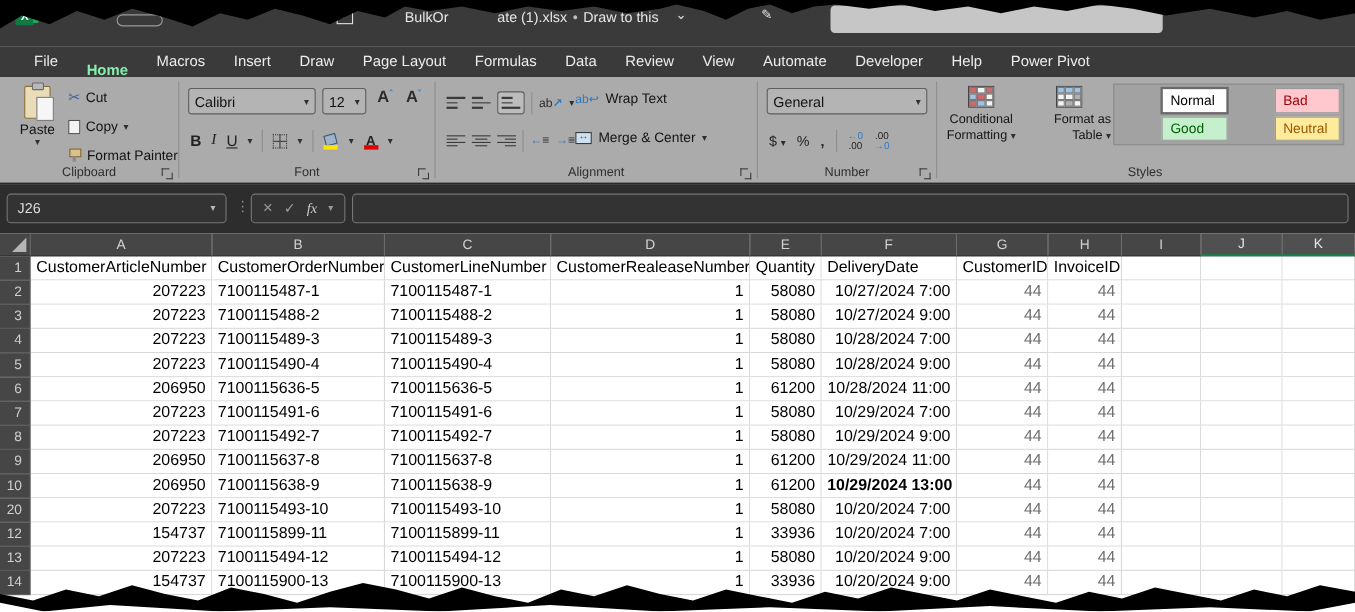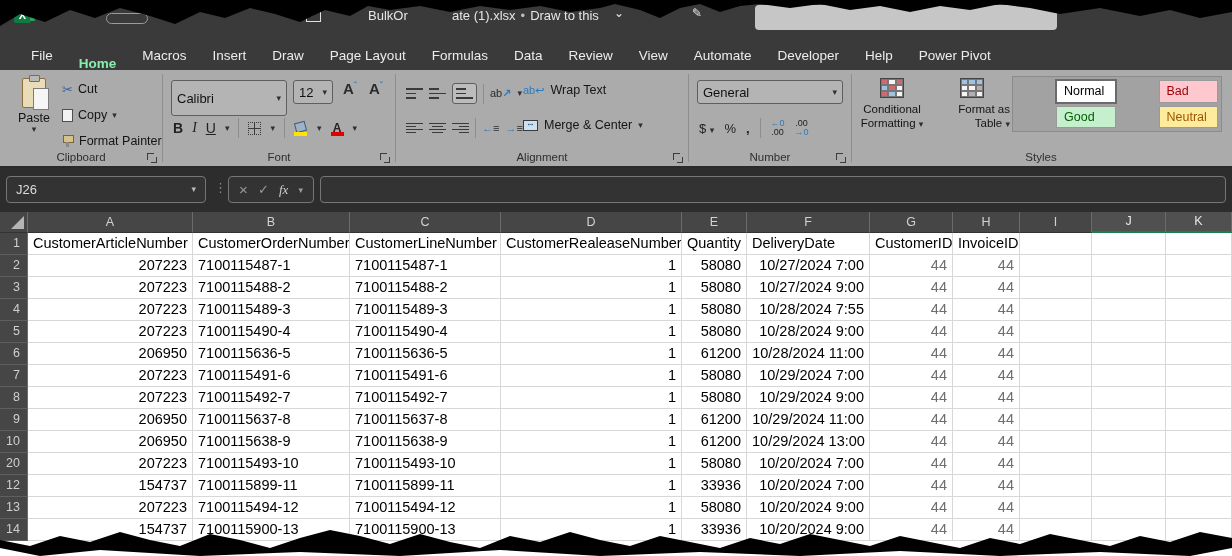--- a/index.html
+++ b/index.html
@@ -53,21 +53,21 @@
   .copy-ic { position:relative; width:11px; height:13px; border:1.2px solid #4f4f4f; background:#f2f2f2; }
   .copy-ic::before { content:""; position:absolute; left:3px; top:-4px; width:11px; height:13px; border:1.2px solid #4f4f4f; background:#e6e6e6; z-index:-1; }
   .fp-ic { width:12px; height:12px; position:relative; }
   .fp-ic::before { content:""; position:absolute; left:1px; top:0; width:9px; height:6px; background:#d8c18b; border:1px solid #7d6330; }
   .fp-ic::after { content:""; position:absolute; left:4px; top:7px; width:3px; height:5px; background:#8a8a8a; }
 
   
   .g-font { width:232px; }
   .combo { position:absolute; display:flex; align-items:center; justify-content:space-between;
     border:1px solid #5f5f5f; border-radius:3px; background:#b4b4b4; padding:0 5px; font-size:13px; color:#111; }
-  .font-name { left:8px; top:10px; width:116px; height:36px; }
+  .font-name { left:8px; top:10px; width:116px; height:24px; }
   .font-size { left:130px; top:10px; width:40px; height:24px; }
   .fsz { position:absolute; top:10px; font-size:15px; font-weight:bold; color:#2b2b2b; }
   .fsz .caret { color:#2f7bbf; font-size:9px; vertical-align:top; }
   .fmt-row { position:absolute; left:10px; top:46px; display:flex; align-items:center; gap:9px; height:24px; }
   .fb { font-size:14px; color:#222; }
   .fb.b { font-weight:bold; } .fb.i { font-style:italic; font-family:"Liberation Serif",serif; } .fb.u { text-decoration:underline; }
   .vsep { width:1px; height:20px; background:#8e8e8e; }
   .border-ic { width:13px; height:13px; border:1px dotted #3b3b3b; background:
     linear-gradient(#3b3b3b,#3b3b3b) center/13px 1px no-repeat,
     linear-gradient(#3b3b3b,#3b3b3b) center/1px 13px no-repeat; }
@@ -422,21 +422,21 @@
         <div class="dcell" style="flex-basis: 74px;"></div>
         <div class="dcell" style="flex-basis: 66px;"></div>
       </div>
       <div class="grow">
         <div class="rnum">4</div>
         <div class="dcell al-r" style="flex-basis: 165px;">207223</div>
         <div class="dcell" style="flex-basis: 157px;">7100115489-3</div>
         <div class="dcell" style="flex-basis: 151px;">7100115489-3</div>
         <div class="dcell al-r" style="flex-basis: 181px;">1</div>
         <div class="dcell al-r" style="flex-basis: 65px;">58080</div>
-        <div class="dcell al-r" style="flex-basis: 123px;">10/28/2024 7:55</div>
+        <div class="dcell al-r" style="flex-basis: 123px;">10/28/2024 7:00</div>
         <div class="dcell al-r muted" style="flex-basis: 83px;">44</div>
         <div class="dcell al-r muted" style="flex-basis: 67px;">44</div>
         <div class="dcell" style="flex-basis: 72px;"></div>
         <div class="dcell" style="flex-basis: 74px;"></div>
         <div class="dcell" style="flex-basis: 66px;"></div>
       </div>
       <div class="grow">
         <div class="rnum">5</div>
         <div class="dcell al-r" style="flex-basis: 165px;">207223</div>
         <div class="dcell" style="flex-basis: 157px;">7100115490-4</div>
@@ -506,21 +506,21 @@
         <div class="dcell" style="flex-basis: 74px;"></div>
         <div class="dcell" style="flex-basis: 66px;"></div>
       </div>
       <div class="grow">
         <div class="rnum">10</div>
         <div class="dcell al-r" style="flex-basis: 165px;">206950</div>
         <div class="dcell" style="flex-basis: 157px;">7100115638-9</div>
         <div class="dcell" style="flex-basis: 151px;">7100115638-9</div>
         <div class="dcell al-r" style="flex-basis: 181px;">1</div>
         <div class="dcell al-r" style="flex-basis: 65px;">61200</div>
-        <div class="dcell al-r" style="flex-basis: 123px;">10/29/2024 13:00</div>
+        <div class="dcell al-r" style="flex-basis: 123px; font-weight: bold;">10/29/2024 13:00</div>
         <div class="dcell al-r muted" style="flex-basis: 83px;">44</div>
         <div class="dcell al-r muted" style="flex-basis: 67px;">44</div>
         <div class="dcell" style="flex-basis: 72px;"></div>
         <div class="dcell" style="flex-basis: 74px;"></div>
         <div class="dcell" style="flex-basis: 66px;"></div>
       </div>
       <div class="grow">
         <div class="rnum">20</div>
         <div class="dcell al-r" style="flex-basis: 165px;">207223</div>
         <div class="dcell" style="flex-basis: 157px;">7100115493-10</div>

